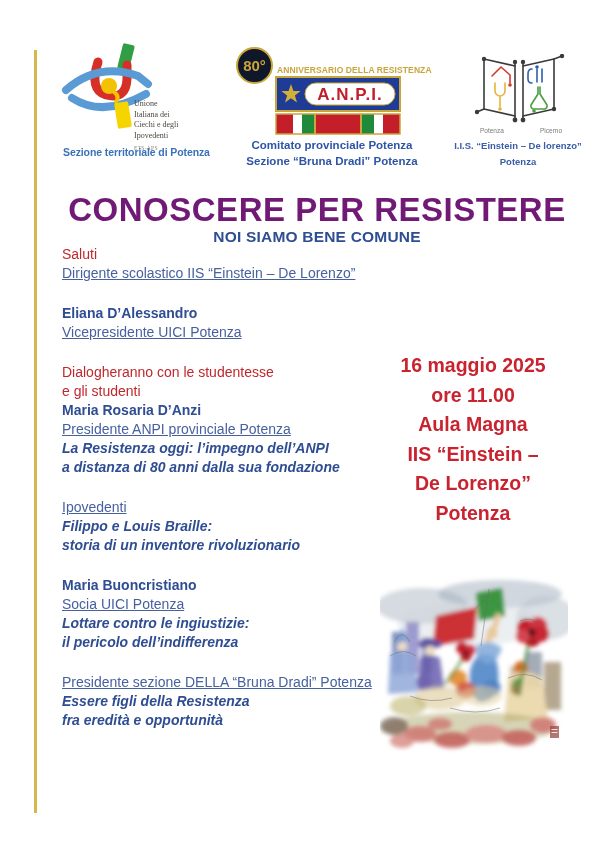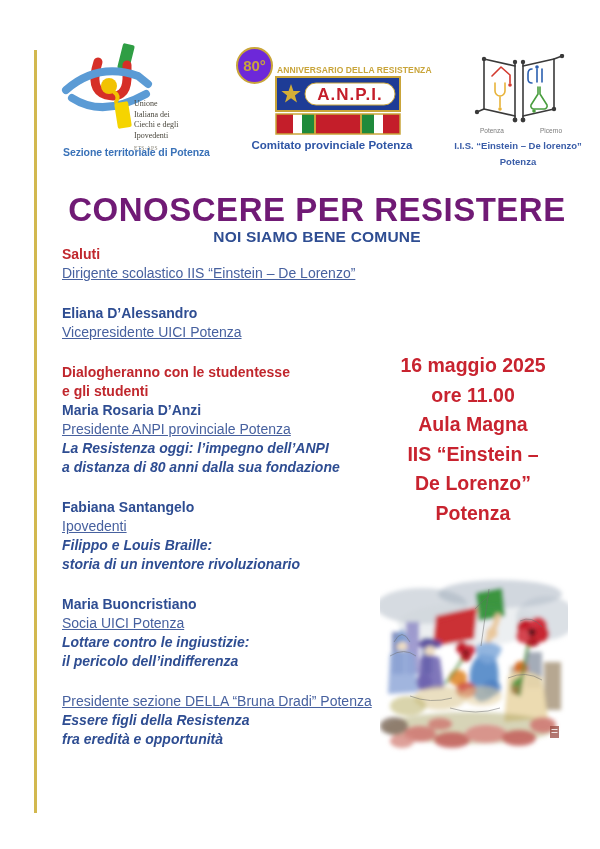--- a/index.html
+++ b/index.html
@@ -15,21 +15,21 @@
   .uici svg{position:absolute;left:0;top:0;}
   .uici-org{position:absolute;left:76px;top:57px;width:60px;font-family:"Liberation Serif",serif;
             font-size:8px;line-height:10.5px;color:#4a473d;}
   .uici-org .sub{font-size:5.5px;color:#8a8678;letter-spacing:.3px;display:block;margin-top:2px;}
   .uici-caption{position:absolute;left:5px;top:104px;font-size:10.5px;font-weight:700;
                 color:#3a72b8;white-space:nowrap;letter-spacing:-.1px;}
 
   .anpi{left:236px;top:44px;width:192px;height:130px;}
   .badge80{position:absolute;left:0;top:3px;width:33px;height:33px;border:2.5px solid #c9a53a;
            border-radius:50%;color:#c9a53a;font-weight:700;font-size:15px;
-           display:flex;align-items:center;justify-content:center;background:#6d28d9;}
+           display:flex;align-items:center;justify-content:center;background:#0f172a;}
   .badge-text{position:absolute;left:41px;top:21px;font-size:8.5px;font-weight:700;color:#c9a53a;
               letter-spacing:.1px;white-space:nowrap;}
   .anpi-flag{position:absolute;left:39px;top:32px;}
   .anpi-cap1,.anpi-cap2{position:absolute;left:-25px;right:-25px;text-align:center;font-weight:700;
               color:#2e55a5;white-space:nowrap;font-size:11.5px;}
   .anpi-cap1{top:95px;}
   .anpi-cap2{top:111px;}
 
   .iis{left:448px;top:52px;width:140px;height:120px;}
   .iis svg{position:absolute;left:20px;top:2px;}
@@ -43,21 +43,21 @@
 
   
   .title{position:absolute;left:36px;right:2px;top:191px;margin:0;text-align:center;
          font-size:33px;font-weight:700;color:#701a75;letter-spacing:.5px;white-space:nowrap;}
   .subtitle{position:absolute;left:36px;right:2px;top:228px;margin:0;text-align:center;
          font-size:15.5px;font-weight:700;color:#2e4d92;letter-spacing:.2px;}
 
   
   .program{position:absolute;left:62px;top:245px;width:332px;font-size:14px;line-height:19px;}
   .para{margin:0 0 21px 0;}
-  .para.heading{margin-bottom:0;color:#c0272d;font-weight:700;}
+  .para.heading{margin-bottom:0;color:#c0272d;font-weight:400;}
   .para:last-child{margin-bottom:0;}
   .line{display:block;}
   .name{font-weight:700;color:#2e4d92;}
   .role{color:#47619f;text-decoration:underline;}
   .talk{font-weight:700;font-style:italic;color:#2e4d92;}
 
   
   .event-info{position:absolute;left:384px;top:351px;width:178px;text-align:center;
               color:#c8232f;font-weight:700;font-size:19.5px;line-height:29.5px;}
 
@@ -106,20 +106,21 @@
         <rect x="39" y="38" width="2" height="20" fill="#c9a53a"></rect>
         <rect x="41" y="38" width="44" height="20" fill="#c41e2a"></rect>
         <rect x="85" y="38" width="2" height="20" fill="#c9a53a"></rect>
         <rect x="87" y="38" width="12" height="20" fill="#1f8a3b"></rect>
         <rect x="99" y="38" width="9" height="20" fill="#ffffff"></rect>
         <rect x="108" y="38" width="17" height="20" fill="#c41e2a"></rect>
         <rect x="1" y="38" width="124" height="20" fill="none" stroke="#c9a53a" stroke-width="1.5"></rect>
       </g>
     </svg>
     <div class="anpi-cap1">Comitato provinciale Potenza</div>
+    <div class="anpi-cap2">Sezione “Bruna Dradi” Potenza</div>
   </div>
 
   <div class="logo-block iis">
     <svg width="100" height="74" viewBox="0 0 100 74">
       <g fill="none" stroke="#3a3a3a" stroke-width="1.6" stroke-linecap="round" stroke-linejoin="round">
         <path d="M47,12 L16,5 L16,55 L47,62"></path>
         <path d="M55,12 L86,5 L86,55 L55,62"></path>
         <path d="M47,8 V66"></path>
           <path d="M55,8 V66"></path>
         <path d="M86,5 L94,2"></path>
@@ -170,21 +171,20 @@
       <span class="line">Dialogheranno con le studentesse</span>
       <span class="line">e gli studenti</span>
     </p>
     <p class="para">
       <span class="line name">Maria Rosaria D’Anzi</span>
       <span class="line role">Presidente ANPI provinciale Potenza</span>
       <span class="line talk">La Resistenza oggi: l’impegno dell’ANPI</span>
       <span class="line talk">a distanza di 80 anni dalla sua fondazione</span>
     </p>
     <p class="para">
-      <span class="line name">Fabiana Santangelo</span>
       <span class="line role">Ipovedenti</span>
       <span class="line talk">Filippo e Louis Braille:</span>
       <span class="line talk">storia di un inventore rivoluzionario</span>
     </p>
     <p class="para">
       <span class="line name">Maria Buoncristiano</span>
       <span class="line role">Socia UICI Potenza</span>
       <span class="line talk">Lottare contro le ingiustizie:</span>
       <span class="line talk">il pericolo dell’indifferenza</span>
     </p>

